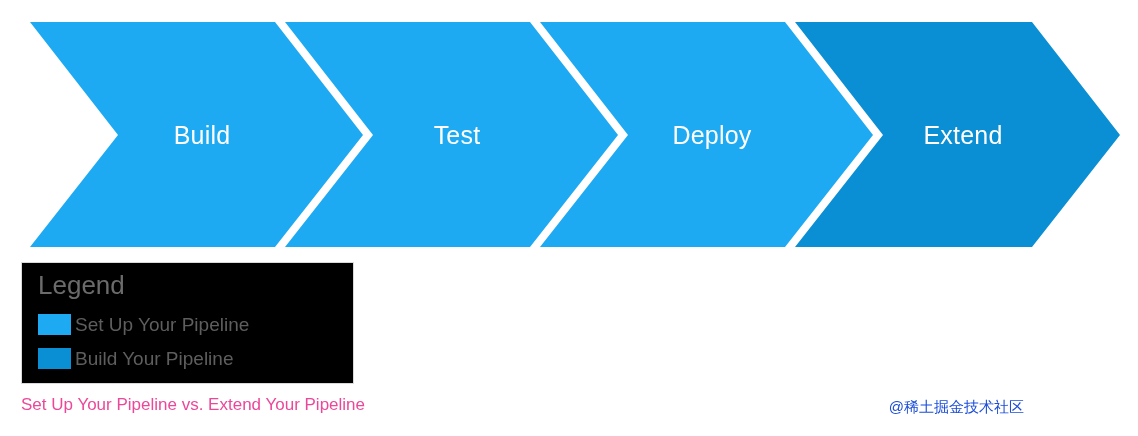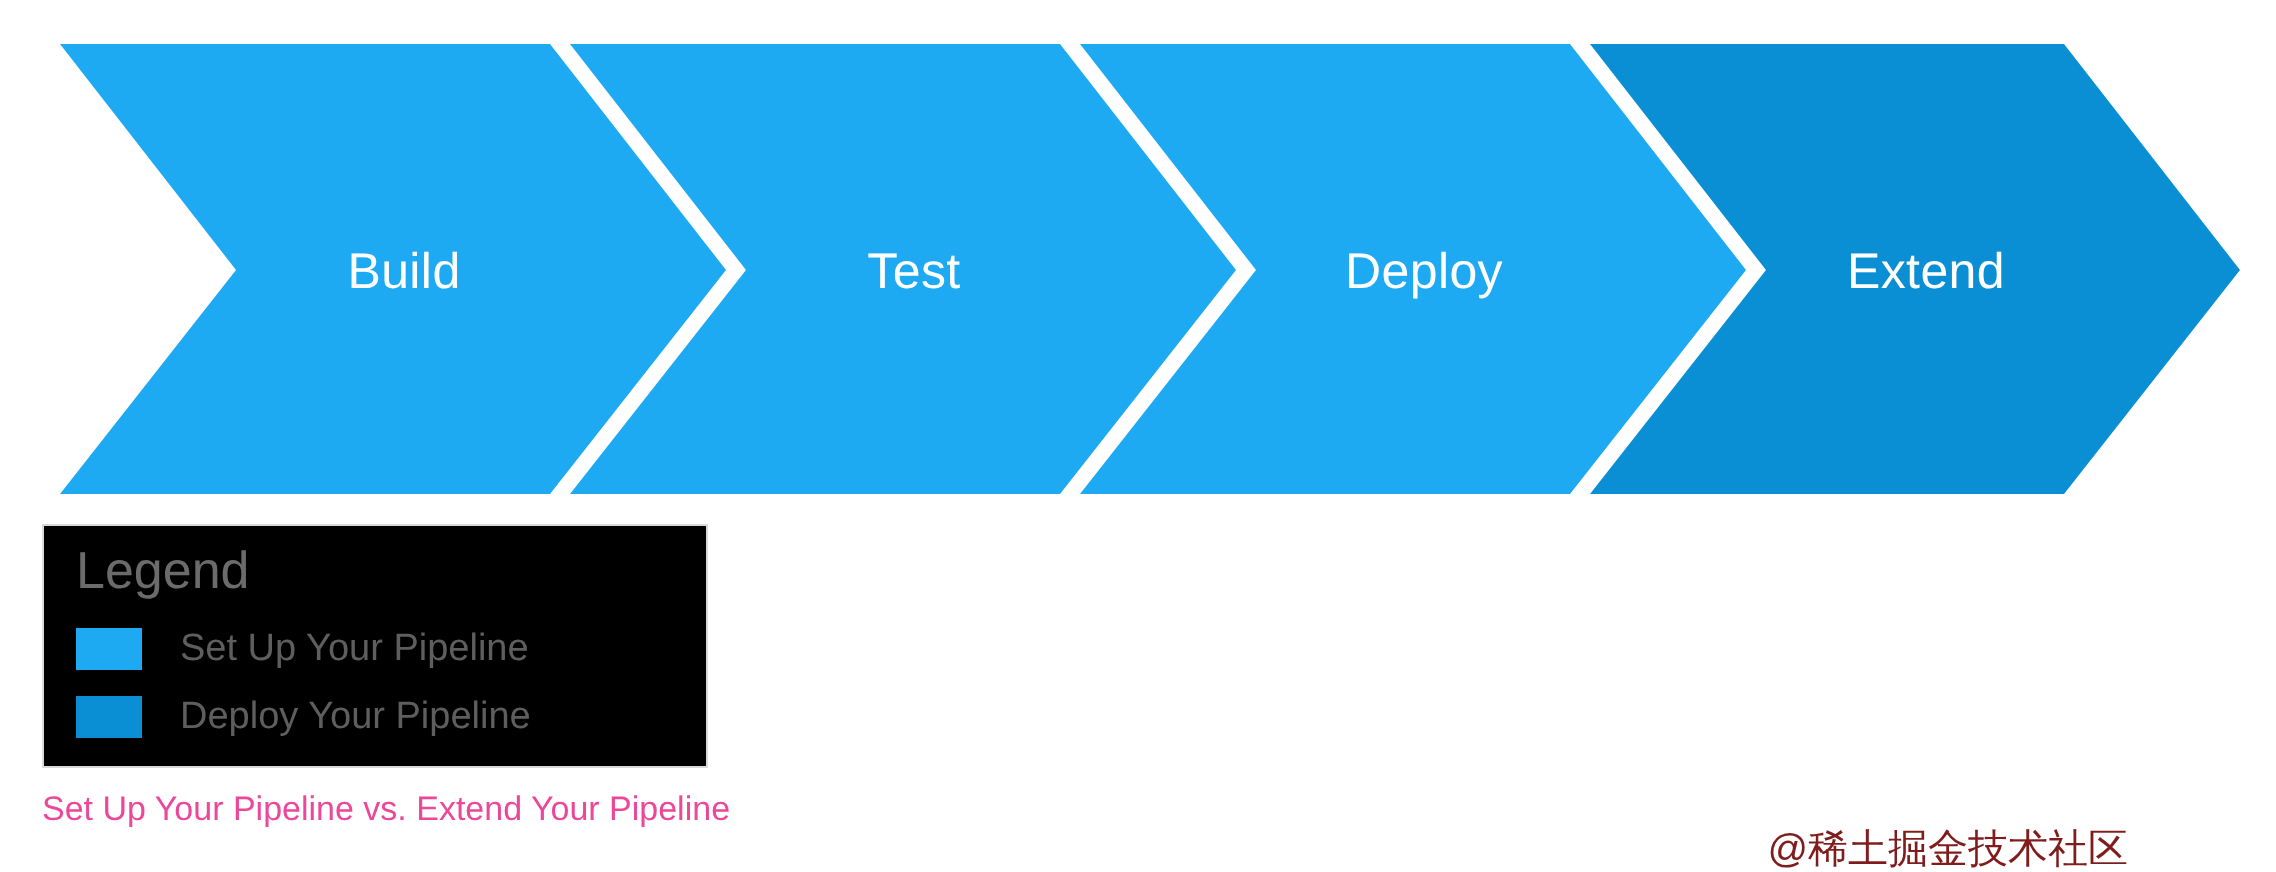--- a/index.html
+++ b/index.html
@@ -15,21 +15,20 @@
     font-family: "Liberation Sans", sans-serif;
     -webkit-font-smoothing: antialiased;
   }
 
   #figure {
     position: absolute;
     left: 0;
     top: 0;
     width: 1040px;
     height: 436px;
-    padding-left: 40px;
   }
 
   
   .chevron-band {
     position: absolute;
     left: 0;
     top: 0;
     width: 1138px;
     height: 262px;
   }
@@ -75,21 +74,21 @@
     display: flex;
     align-items: center;
     height: 34px;
   }
   .legend-swatch {
     width: 33px;
     height: 21px;
     flex: 0 0 auto;
   }
   .legend-label {
-    margin-left: 19px;
+    margin-left: 4px;
     font-size: 19px;
     color: #5e5e5e;
     line-height: 21px;
     white-space: nowrap;
   }
 
   
   .caption {
     position: absolute;
     left: 21px;
@@ -97,23 +96,23 @@
     font-size: 17px;
     color: #ec4899;
     line-height: 24px;
     white-space: nowrap;
   }
 
   
   .watermark {
     position: absolute;
     right: 16px;
-    bottom: 0;
-    font-size: 20px;
-    color: #7f1d1d;
+    bottom: 18px;
+    font-size: 15px;
+    color: #1d4ed8;
     line-height: 22px;
     white-space: nowrap;
     user-select: none;
   }
 </style>
 </head>
 <body>
 
 <div id="figure">
 
@@ -145,21 +144,21 @@
   <div class="legend-box">
     <div class="legend-title">Legend</div>
 
     <div class="legend-rows">
       <div class="legend-row">
         <span class="legend-swatch" style="background: rgb(29, 170, 242);"></span>
         <span class="legend-label">Set Up Your Pipeline</span>
       </div>
       <div class="legend-row">
         <span class="legend-swatch" style="background: rgb(10, 142, 212);"></span>
-        <span class="legend-label">Deploy Your Pipeline</span>
+        <span class="legend-label">Build Your Pipeline</span>
       </div>
     </div>
   </div>
 
   <div class="caption">Set Up Your Pipeline vs. Extend Your Pipeline</div>
 
   <div class="watermark">@稀土掘金技术社区</div>
 
 </div>
 

